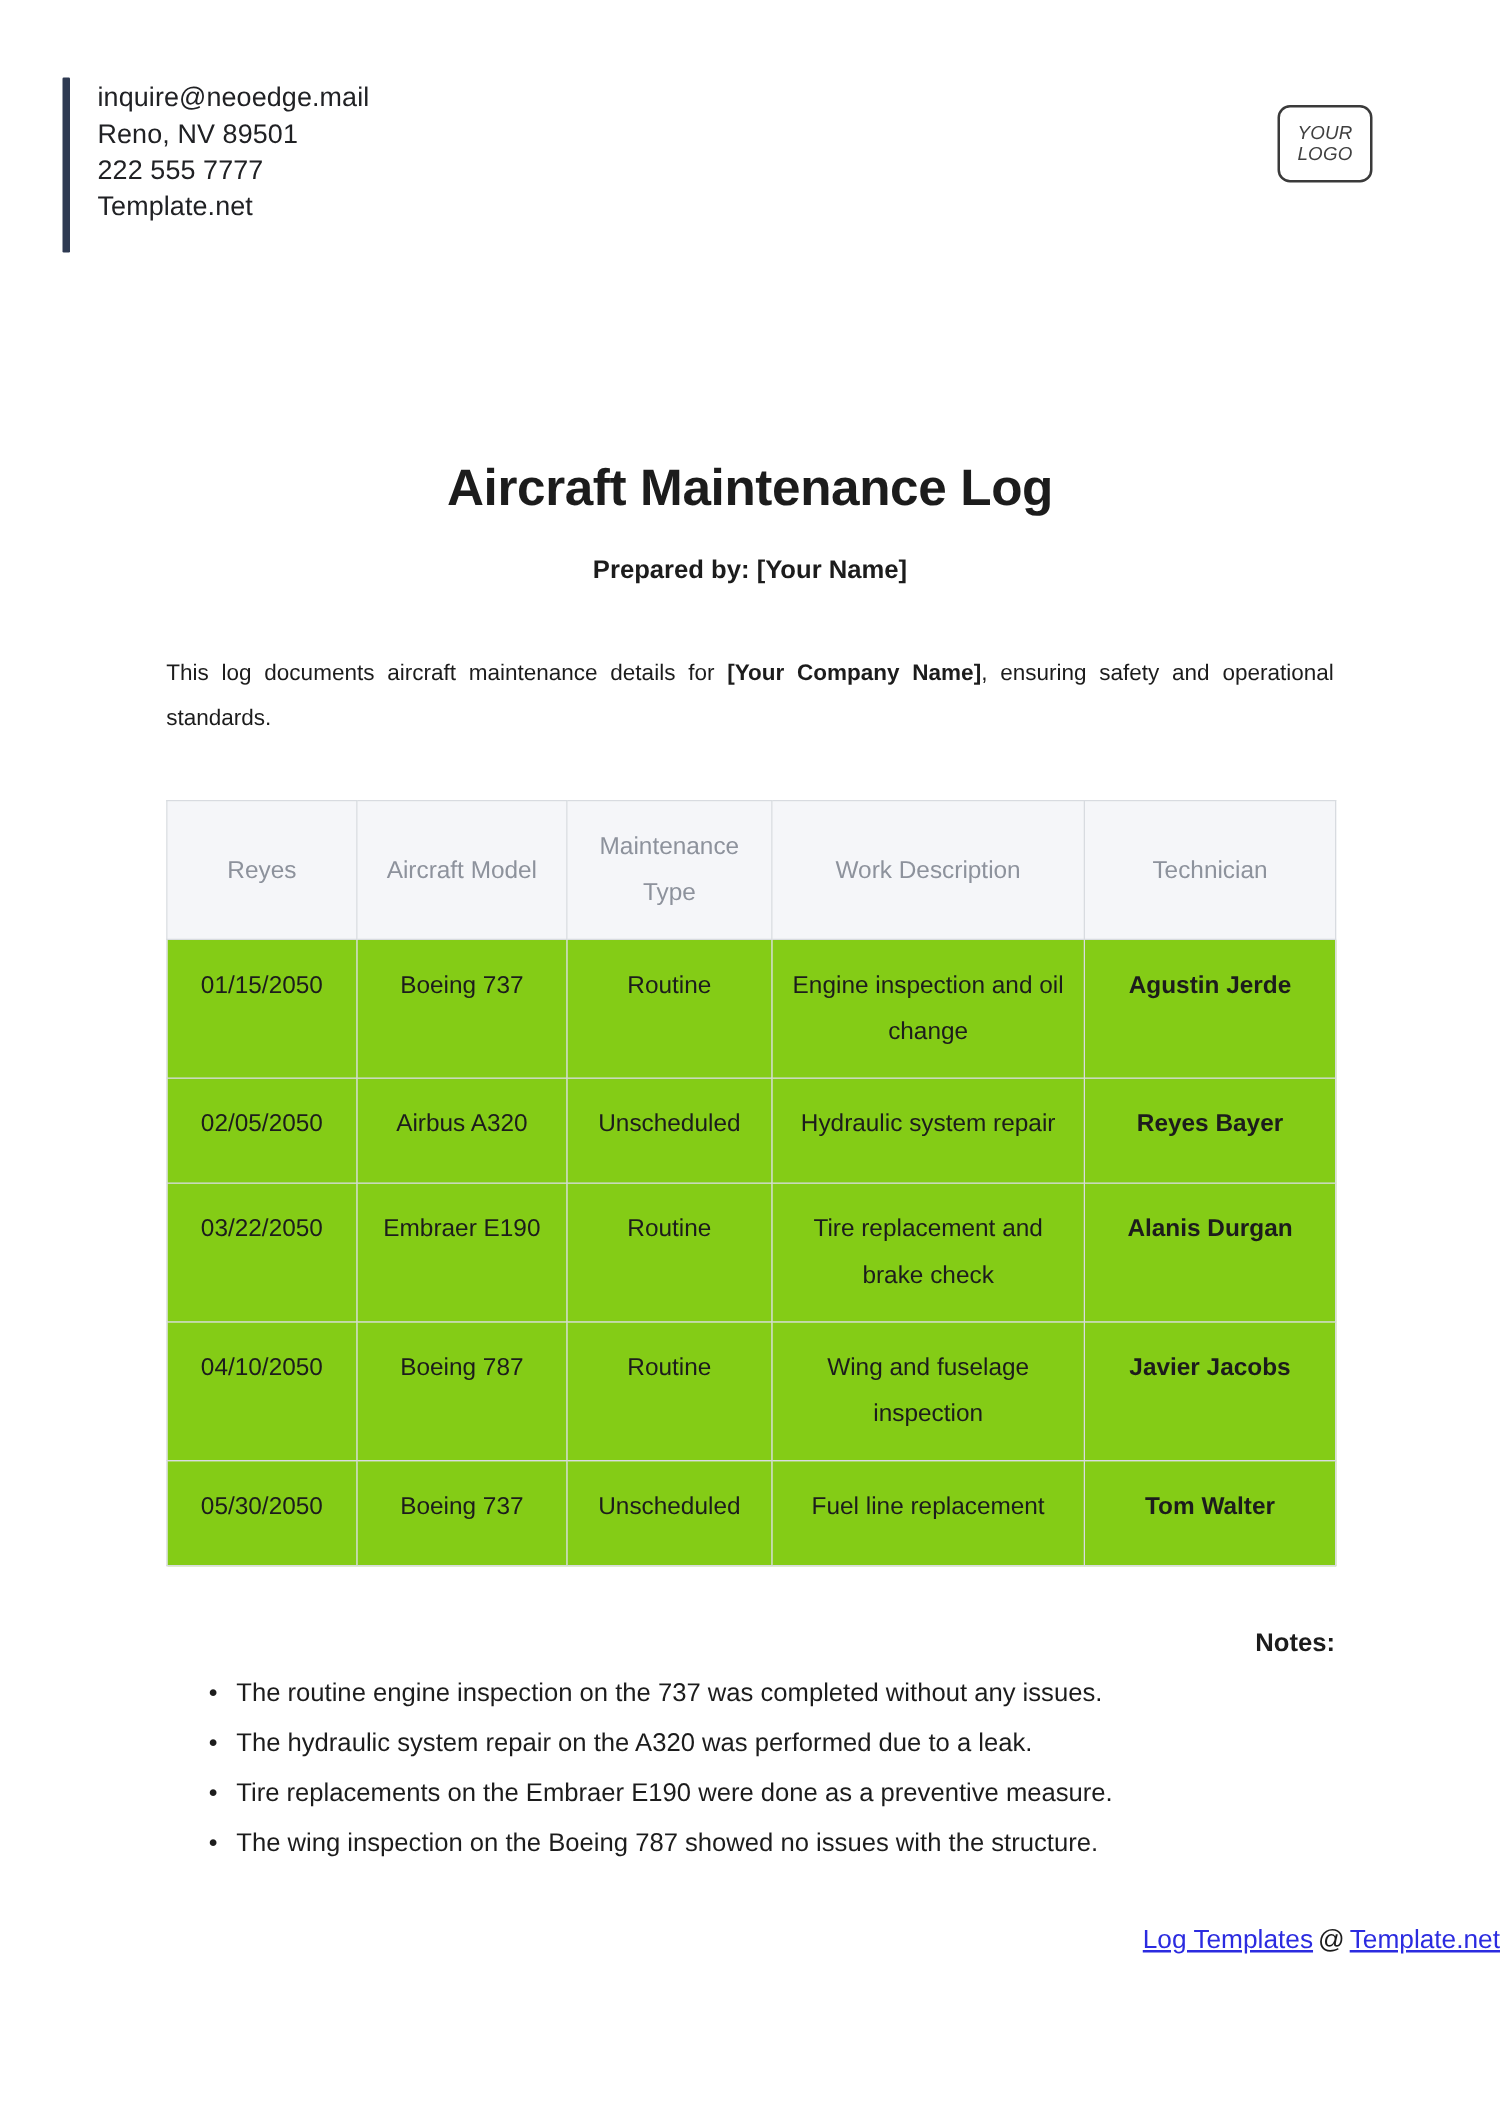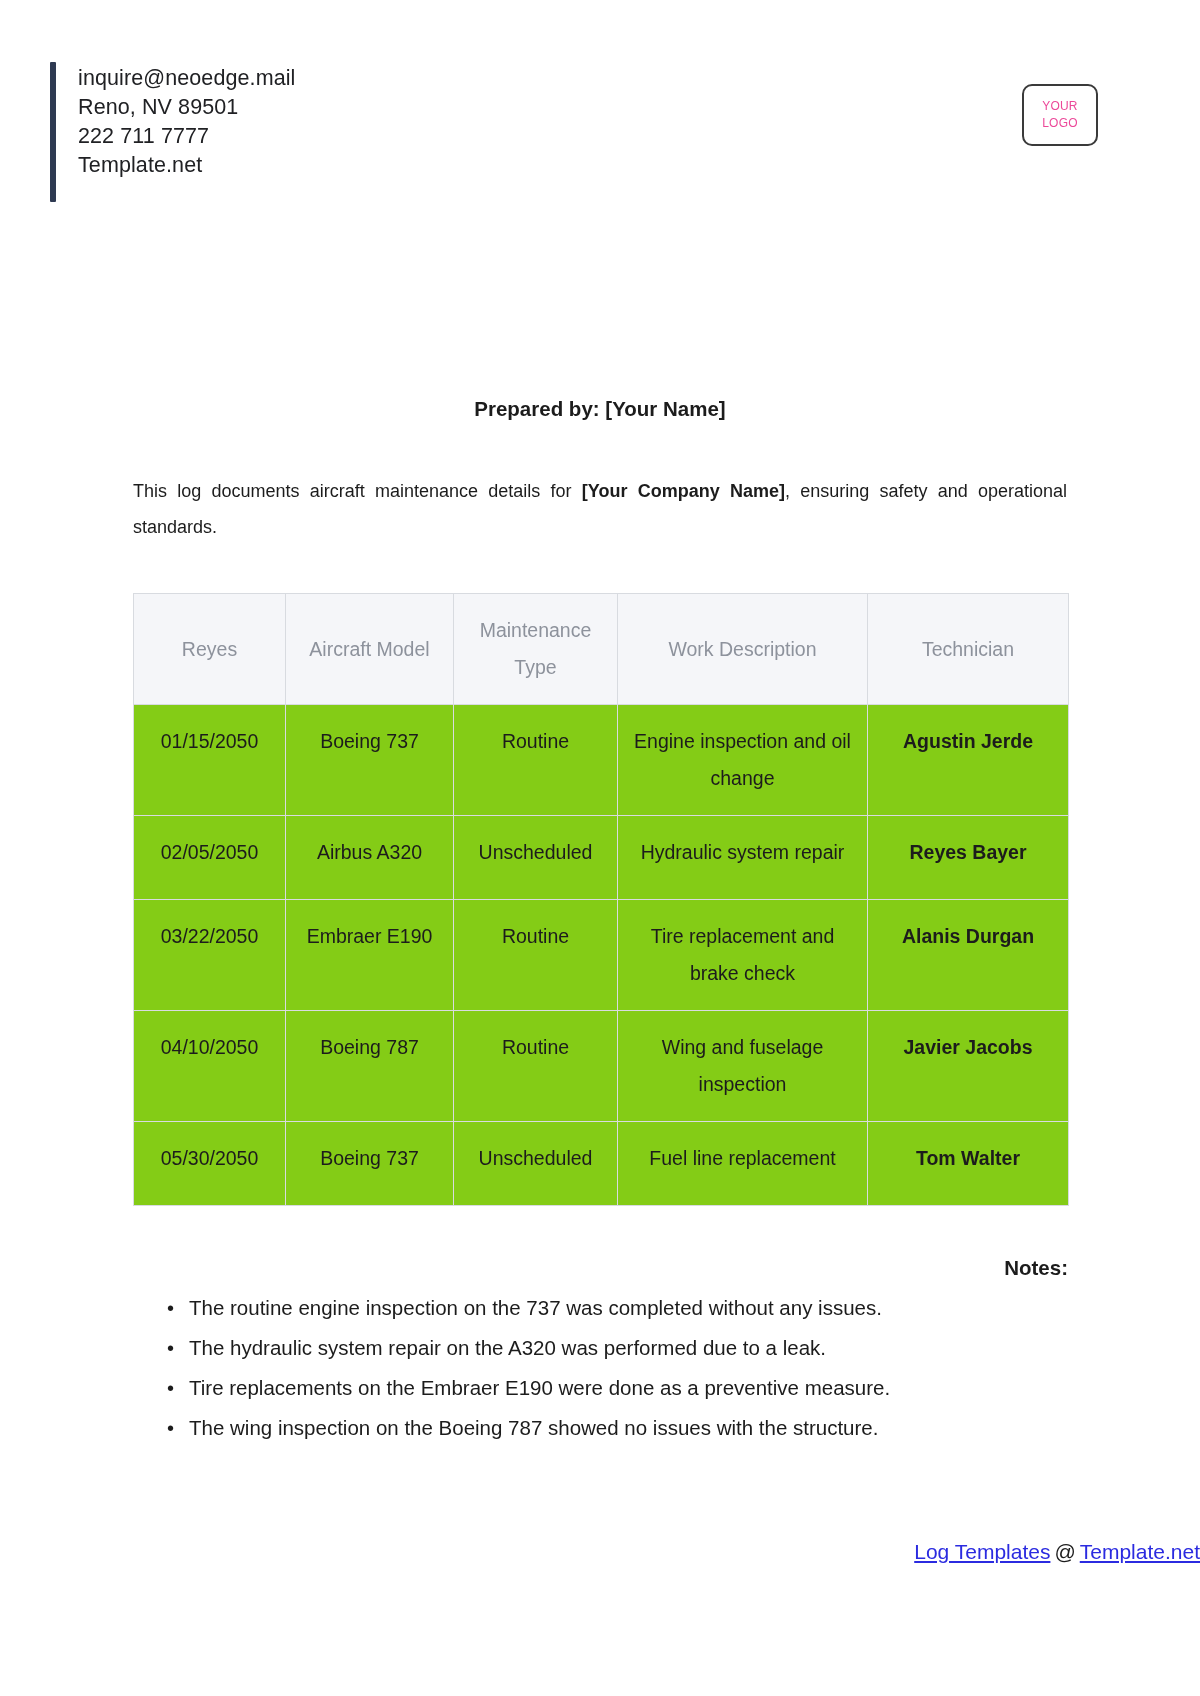--- a/index.html
+++ b/index.html
@@ -57,24 +57,25 @@
     border: 2px solid #3a3a3a;
     border-radius: 10px;
     display: flex;
     flex-direction: column;
     align-items: center;
     justify-content: center;
     margin-top: 22px;
     margin-right: 2px;
   }
   .logo-box span {
-    font-size: 12px;
+    font-size: 15px;
     line-height: 17px;
-    color: #ec4899;
+    color: #404040;
     letter-spacing: 0.2px;
+    font-style: italic;
   }
 
   
   .title-block {
     text-align: center;
     margin-top: 165px;
   }
   .doc-title {
     font-size: 41px;
     font-weight: bold;
@@ -189,31 +190,32 @@
 <body>
 
 <div class="page">
 
   <div class="header">
     <div class="contact-wrap">
       <div class="accent-bar"></div>
       <div class="contact-lines">
         <div>inquire@neoedge.mail</div>
         <div>Reno, NV 89501</div>
-        <div>222 711 7777</div>
+        <div>222 555 7777</div>
         <div>Template.net</div>
       </div>
     </div>
     <div class="logo-box">
       <span>YOUR</span>
       <span>LOGO</span>
     </div>
   </div>
 
   <div class="title-block">
+    <h1 class="doc-title">Aircraft Maintenance Log</h1>
     <p class="doc-subtitle">Prepared by: [Your Name]</p>
   </div>
 
   <p class="intro"><span>This log documents aircraft maintenance details for </span><b>[Your Company Name]</b><span>, ensuring safety and operational standards.</span></p>
 
   <table class="log-table">
     <colgroup>
       <col class="col-date">
         <col class="col-model">
         <col class="col-type">

